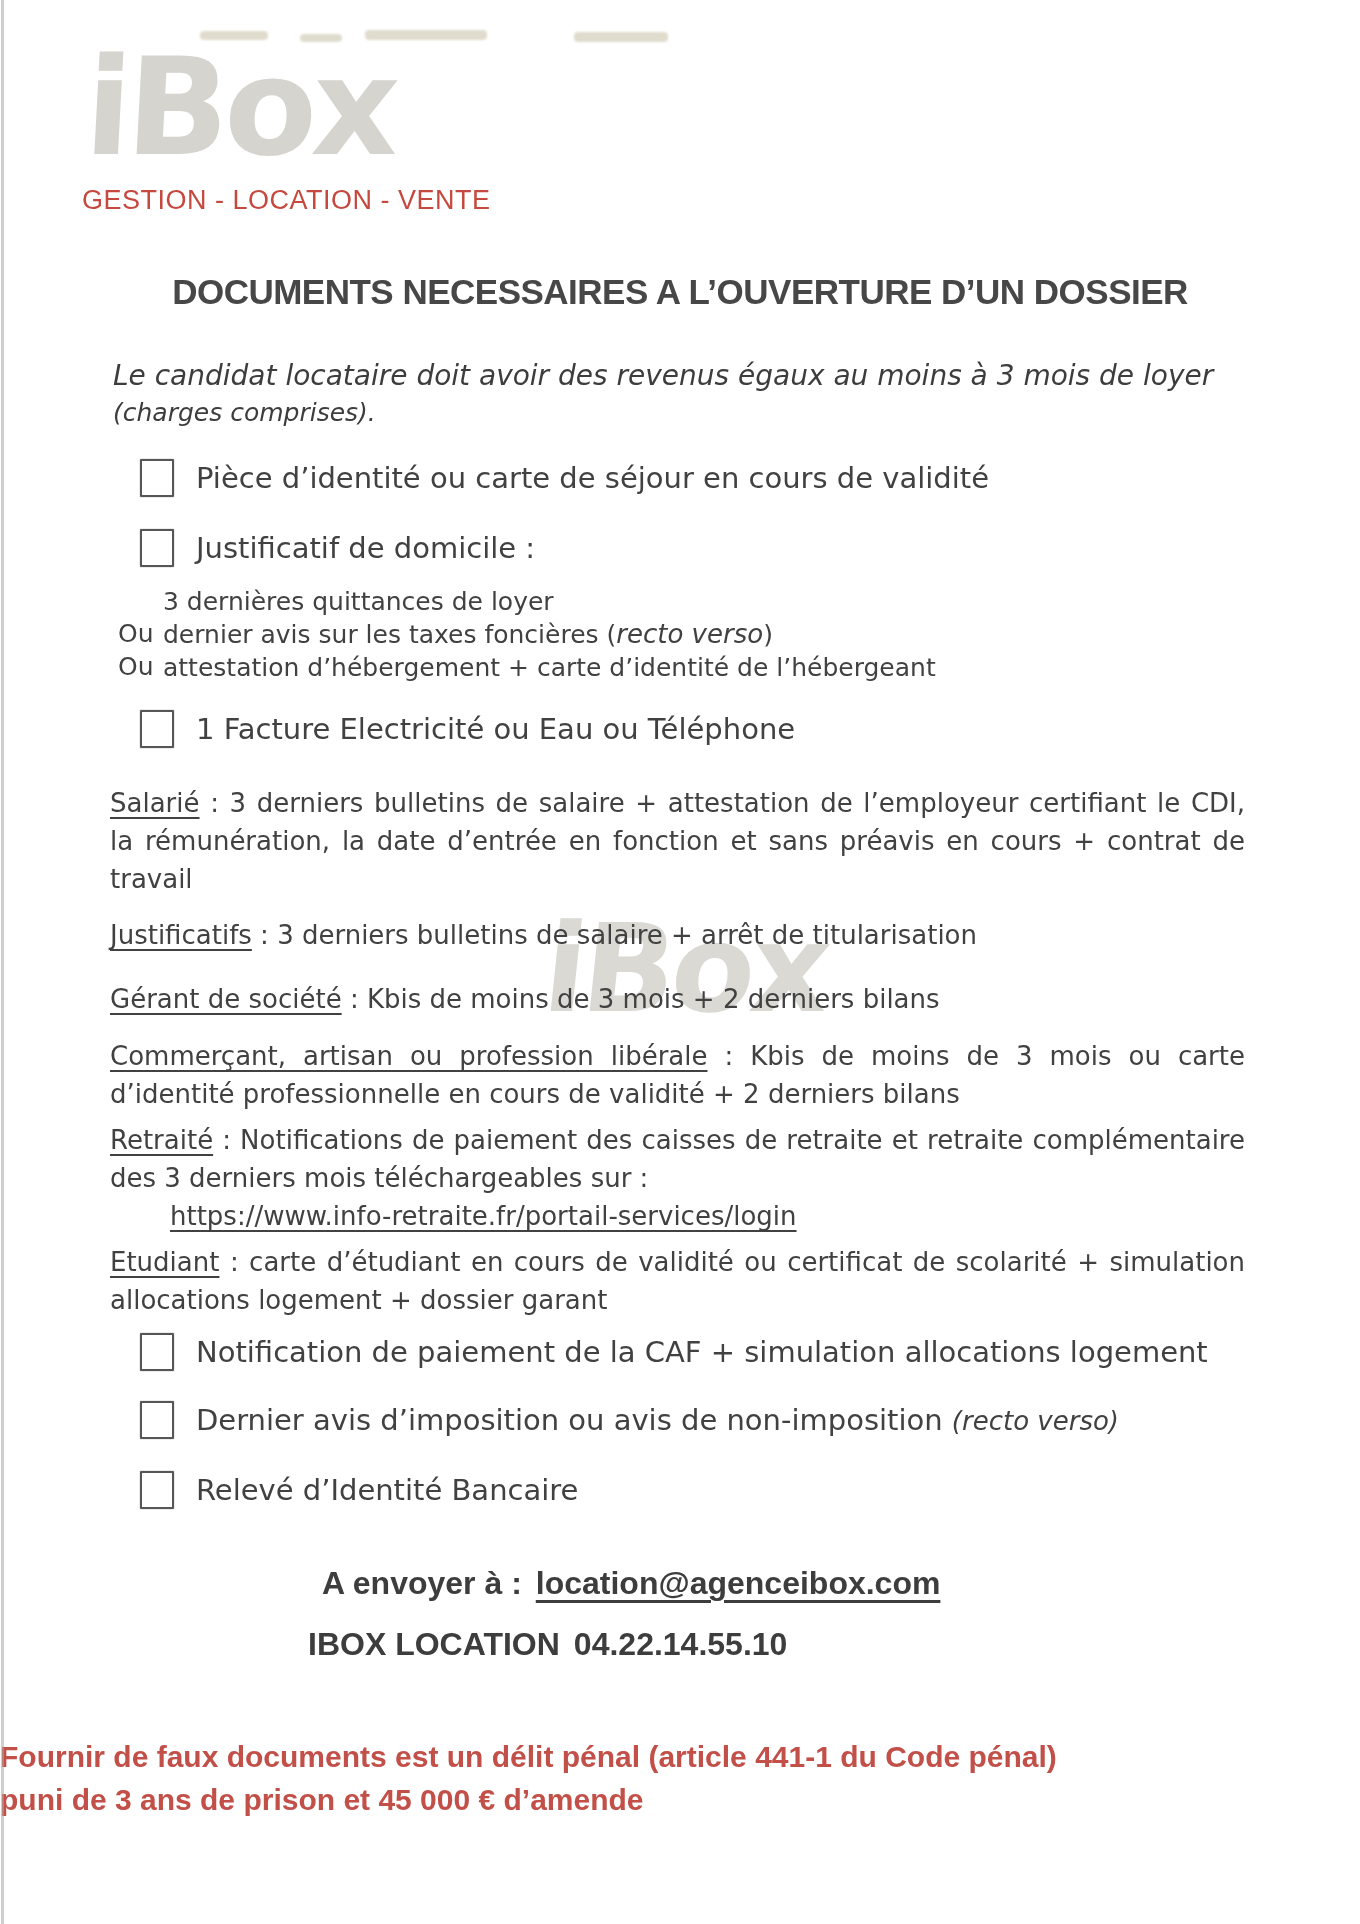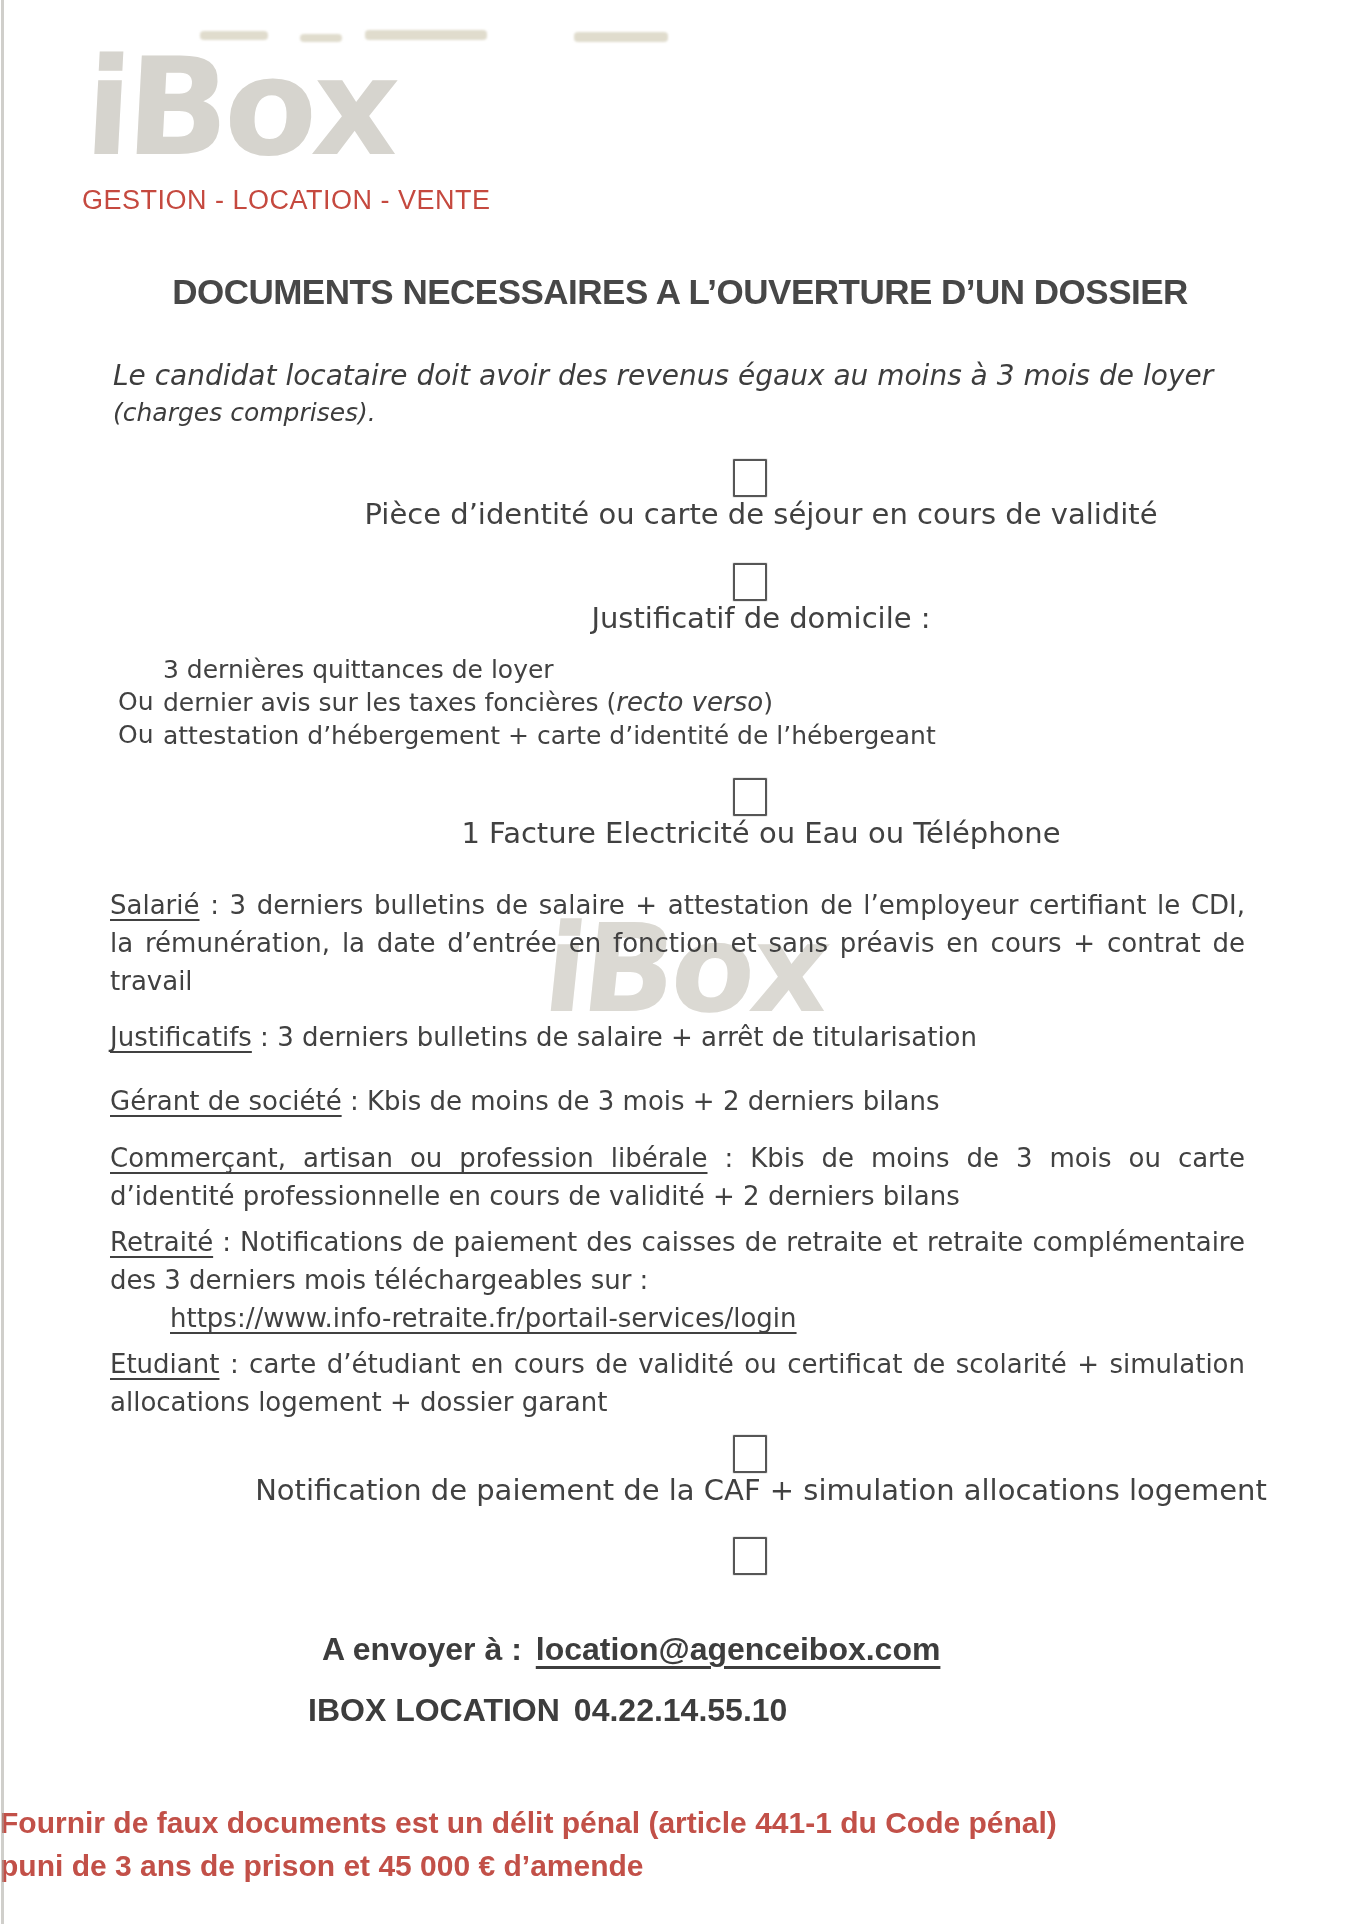--- a/index.html
+++ b/index.html
@@ -31,21 +31,21 @@
   .doc-title{
     margin-top:56px;text-align:center;
     font-family:"Liberation Sans",sans-serif;
     font-weight:700;font-size:35px;letter-spacing:-.5px;color:#474747;
   }
   
   .intro{margin:44px 0 0 113px;font-style:italic;color:#3d3d3d;}
   .intro-l1{font-size:28px;line-height:40px;}
   .intro-l2{font-size:25px;line-height:33px;}
   
-  .check-row{display:flex;align-items:center;margin-left:140px;flex-direction:column;}
+  .check-row{display:flex;align-items:center;margin-left:140px;}
   .checkbox{
     flex:0 0 auto;width:30px;height:34px;
     border:2px solid #565656;background:#fff;border-radius:1px;
     box-shadow:0 0 0 1px rgba(120,120,120,.15);
   }
   .check-label{margin-left:22px;font-size:29px;color:#414141;white-space:nowrap;}
   .paren-it{font-style:italic;font-size:26px;}
   .row-1{margin-top:30px;}
   .row-2{margin-top:32px;}
   .row-3{margin-top:26px;}
@@ -155,22 +155,27 @@
     <p class="profile justify m-etudiant"><span class="term">Etudiant</span><span> : carte d’étudiant en cours de validité ou certificat de scolarité + simulation allocations logement + dossier garant</span></p>
   </div>
 
   <div class="check-row row-caf">
     <span class="checkbox"></span>
     <span class="check-label"><span>Notification de paiement de la CAF + simulation allocations logement</span><span class="paren-it"></span></span>
   </div>
 
   <div class="check-row row-impot">
     <span class="checkbox"></span>
+    <span class="check-label"><span>Dernier avis d’imposition ou avis de non-imposition </span><span class="paren-it">(recto verso)</span></span>
   </div>
 
+  <div class="check-row row-rib">
+    <span class="checkbox"></span>
+    <span class="check-label"><span>Relevé d’Identité Bancaire</span><span class="paren-it"></span></span>
+  </div>
 
   <div class="send-row">
     <span class="send-label">A envoyer à :</span>
     <a href="#" class="send-email">location@agenceibox.com</a>
   </div>
 
   <div class="agency-row">
     <span class="agency-name">IBOX LOCATION</span>
     <span class="agency-phone">04.22.14.55.10</span>
   </div>

